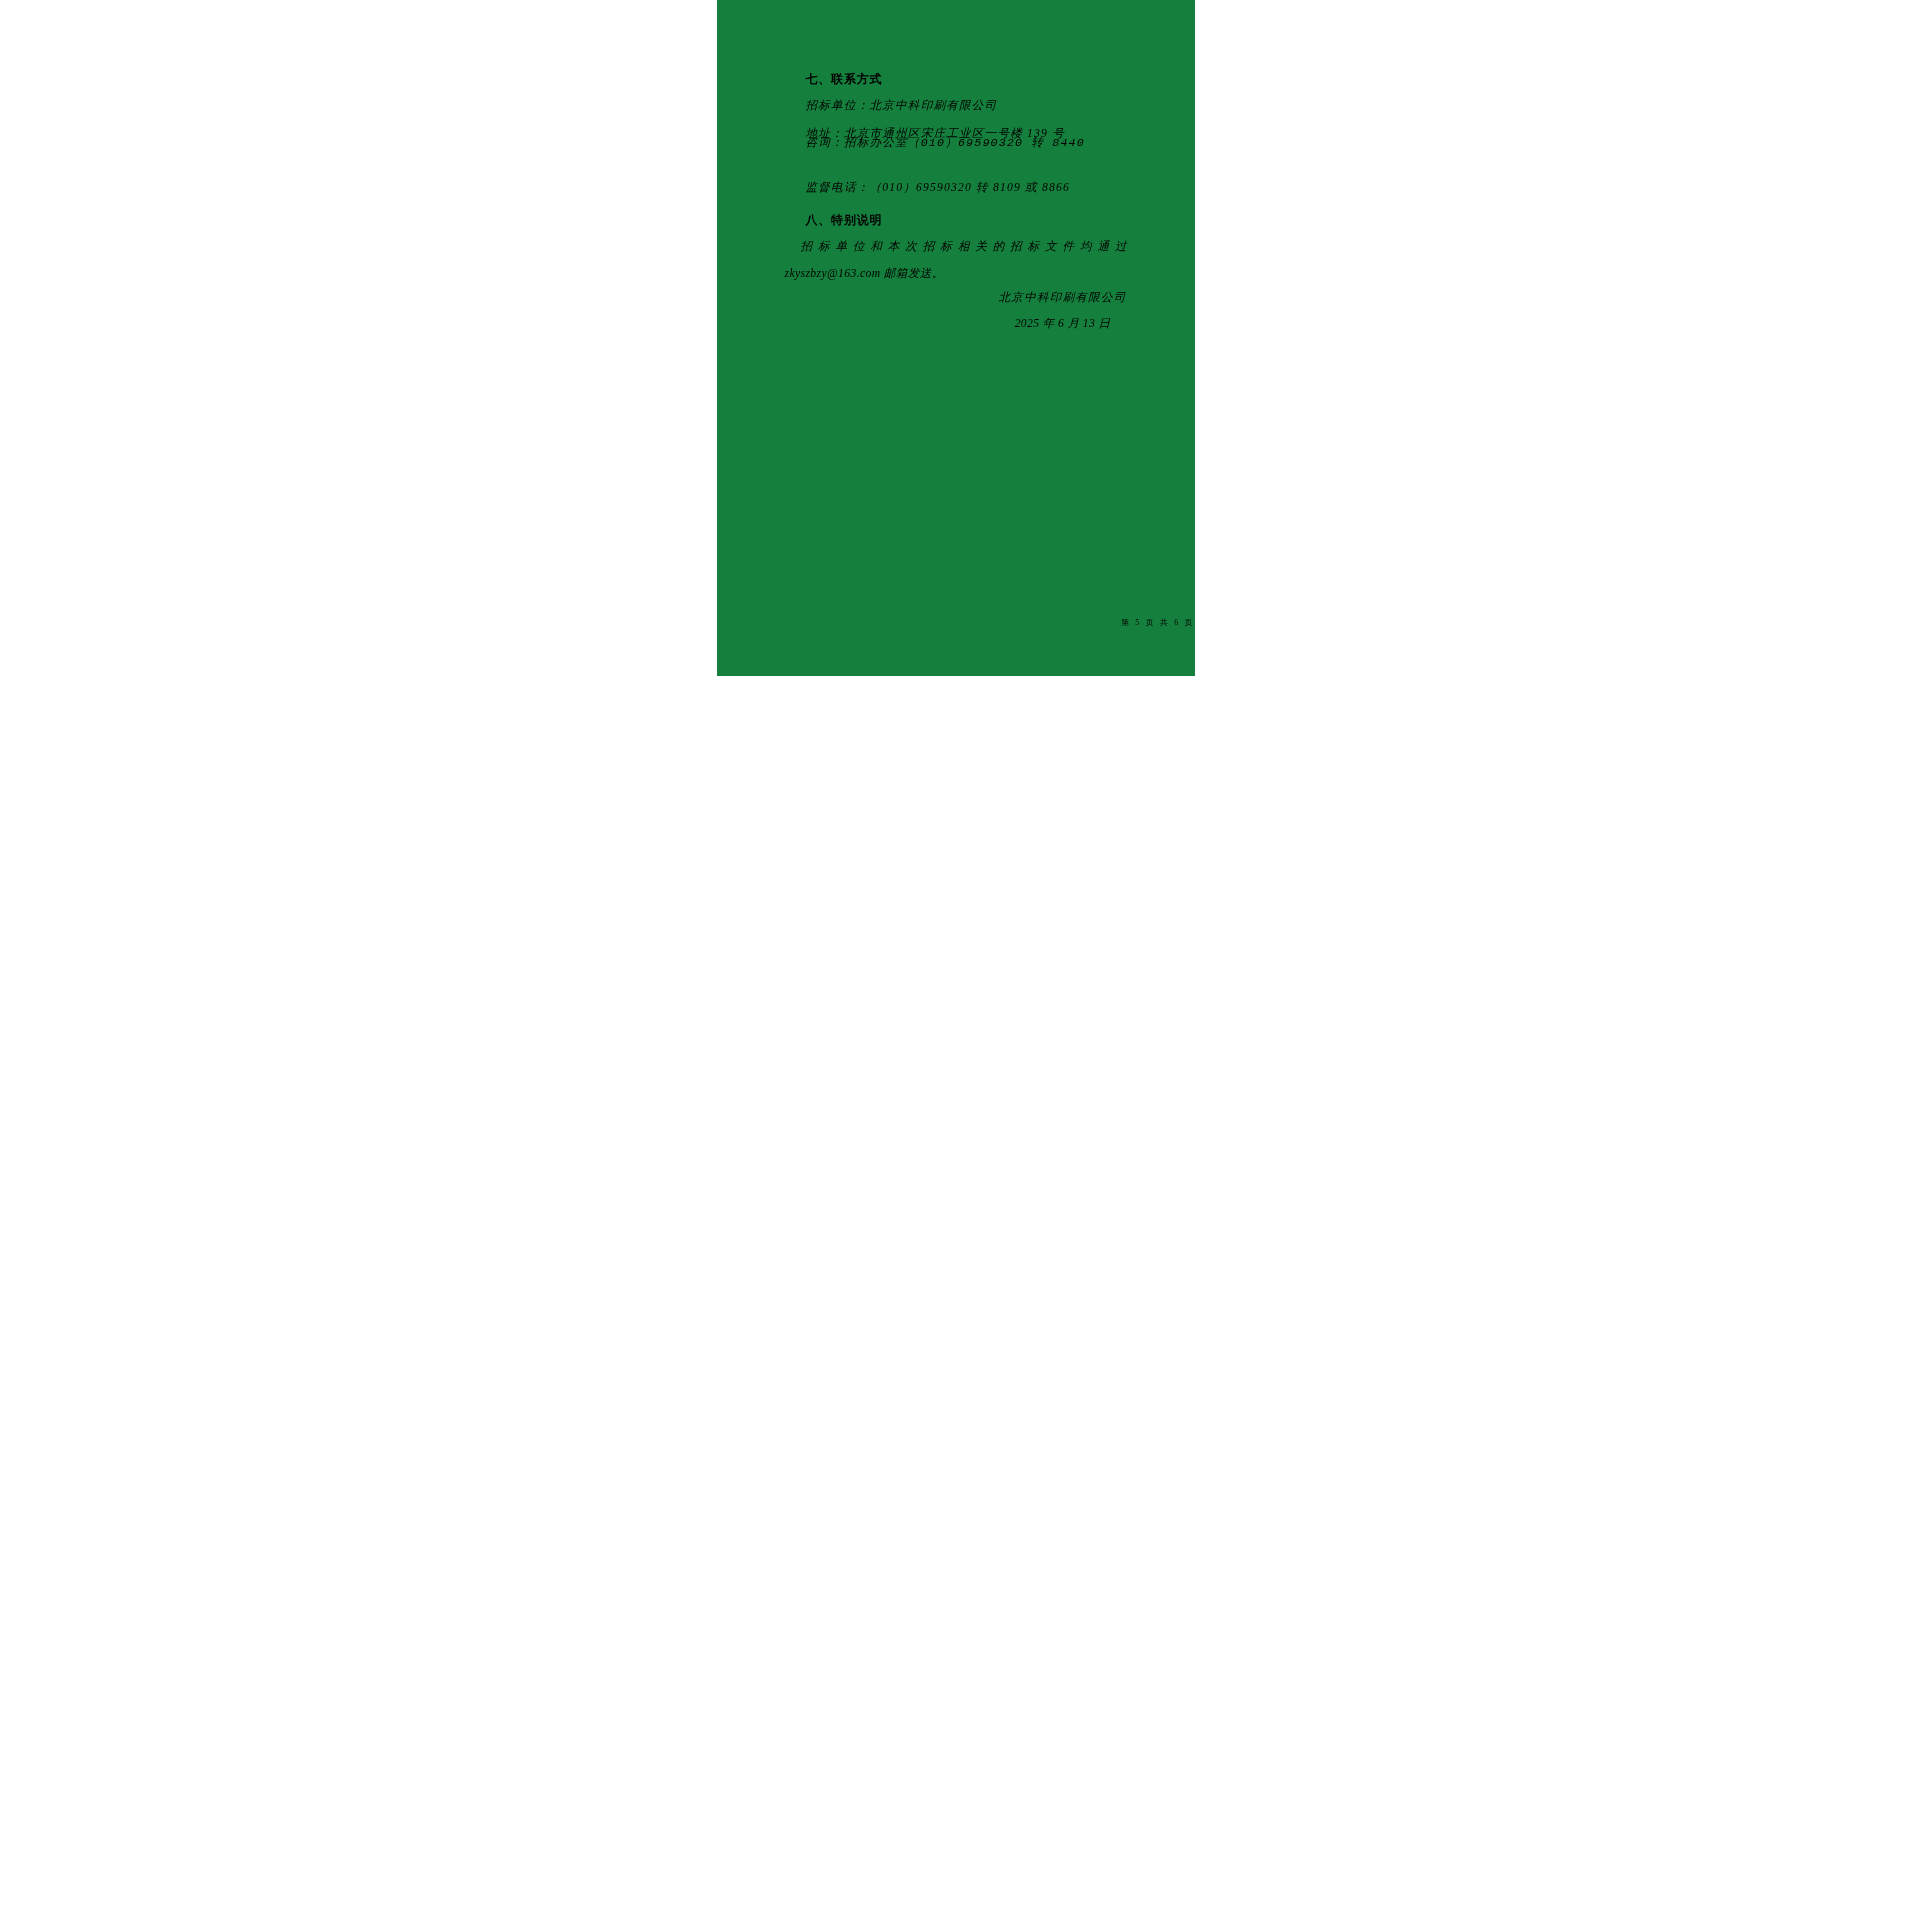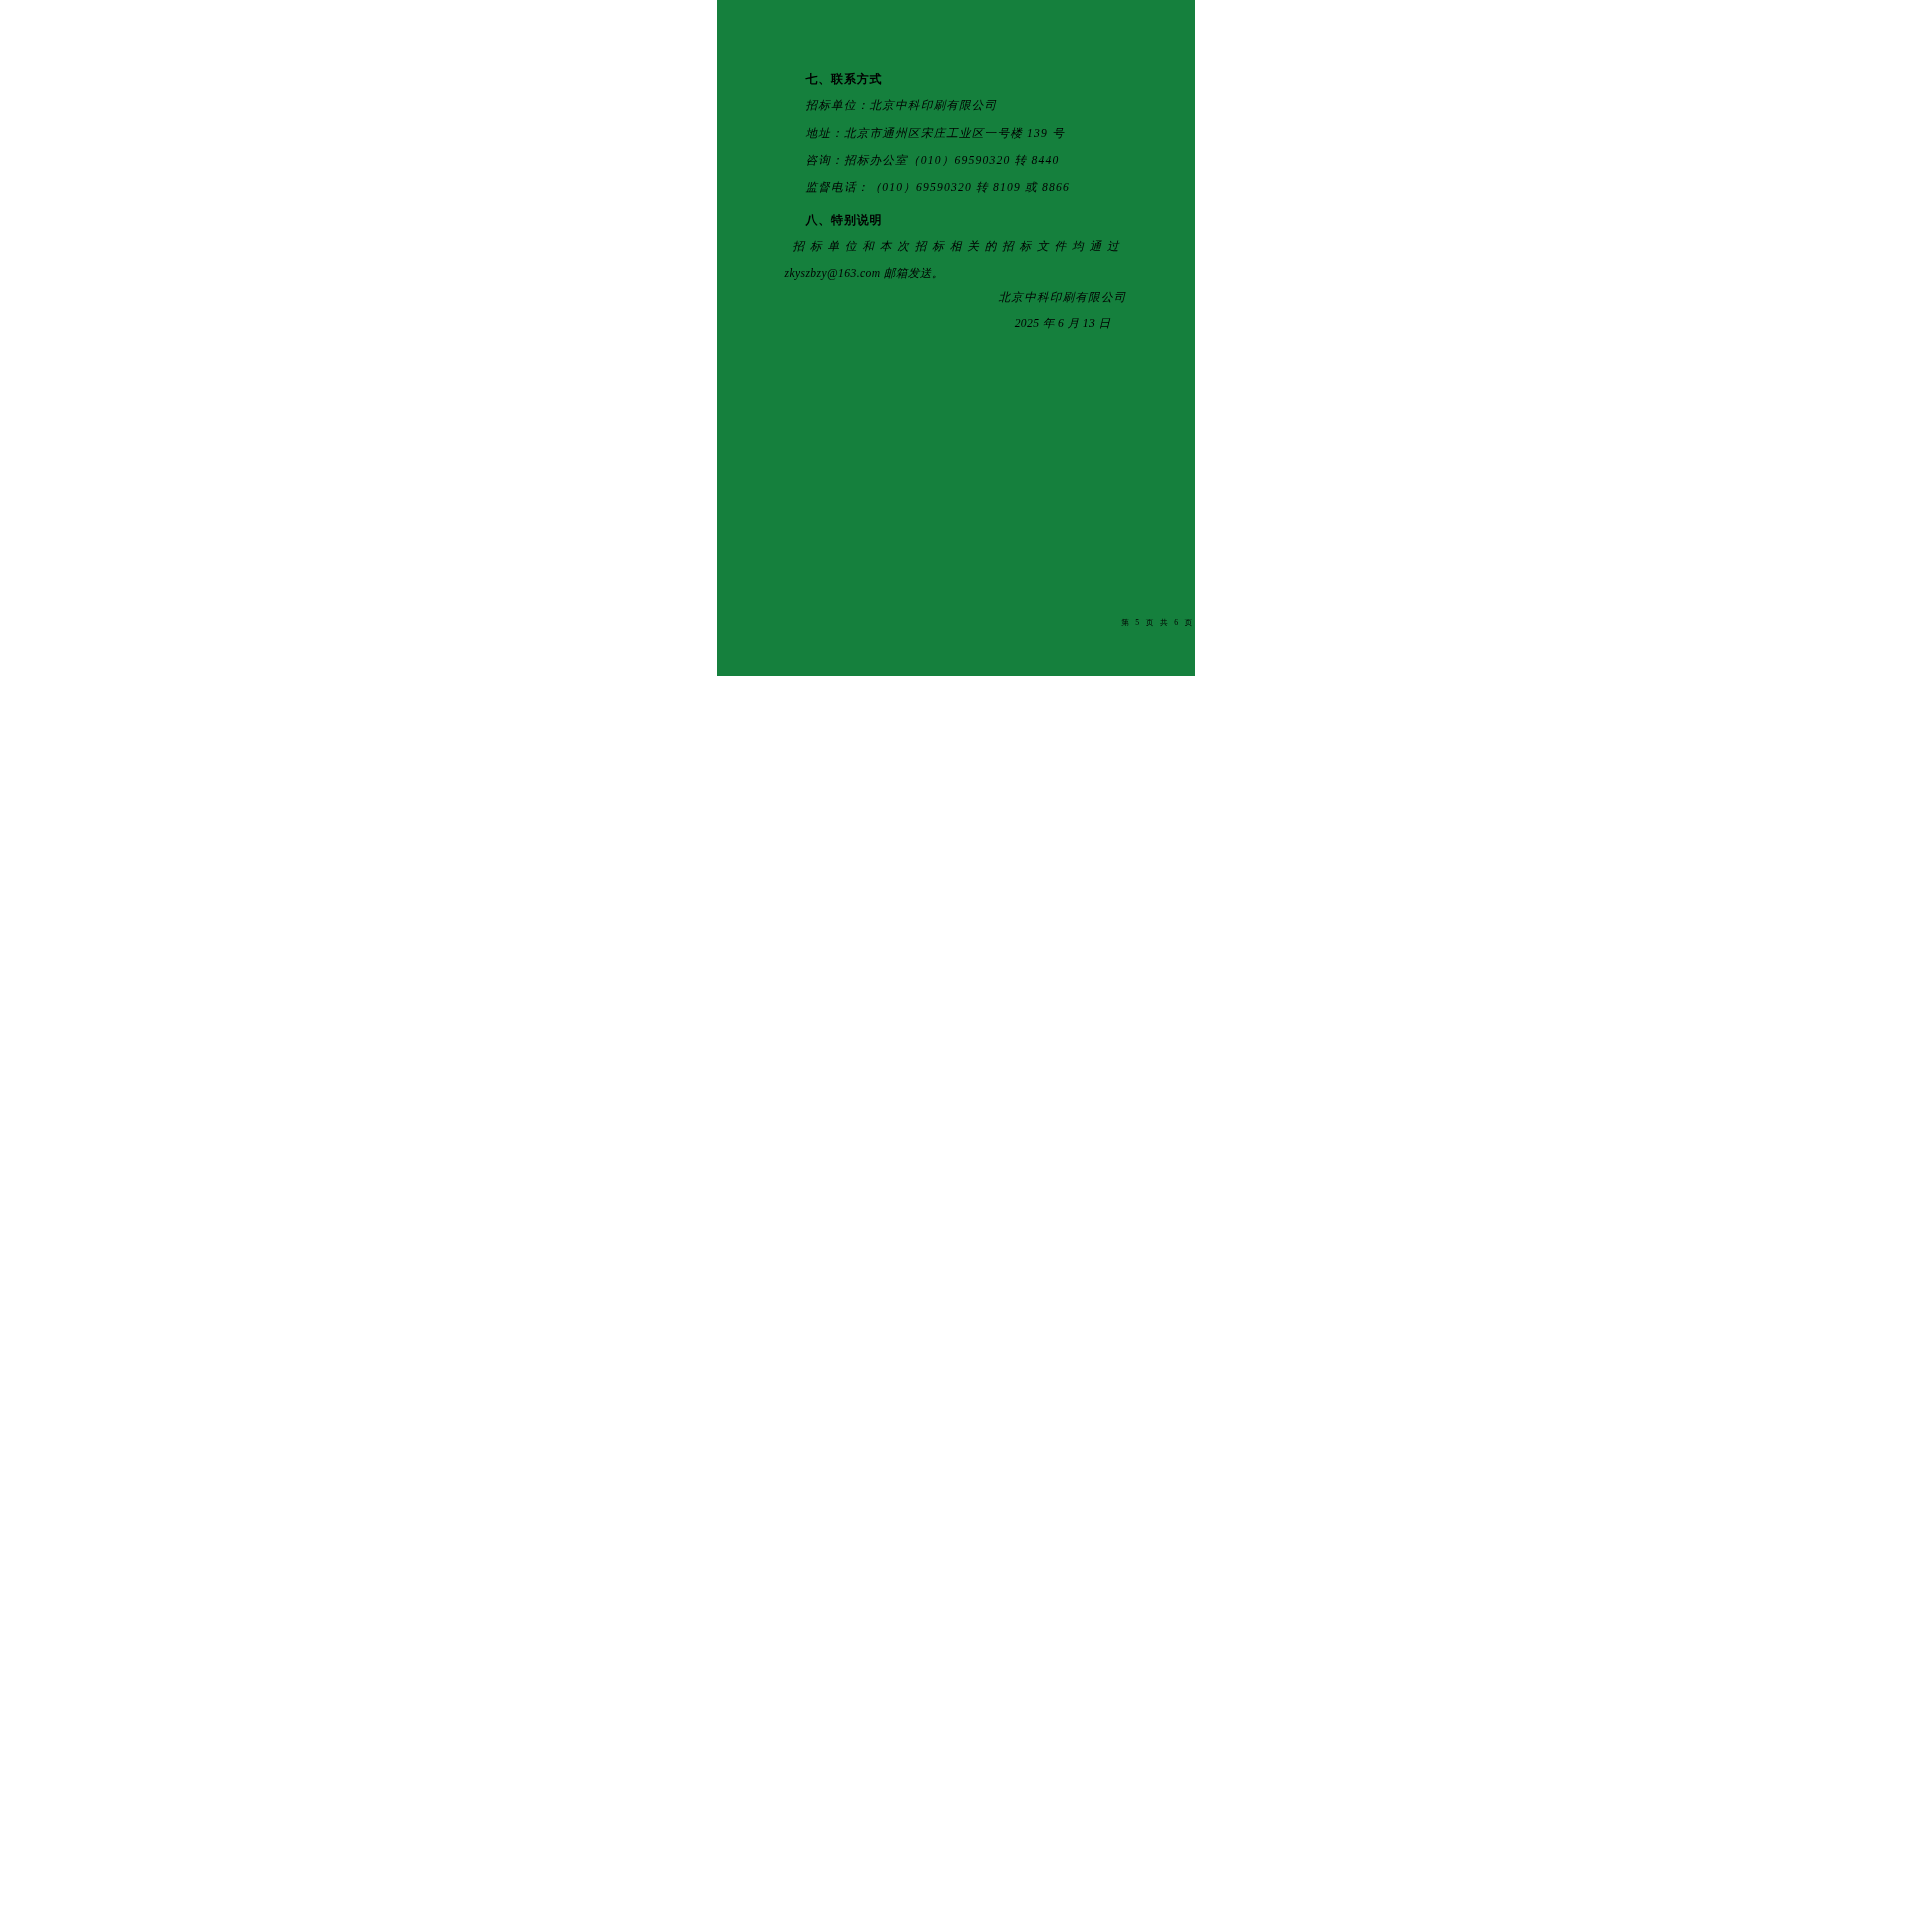--- a/index.html
+++ b/index.html
@@ -32,21 +32,21 @@
     position: absolute;
     font-family: "Liberation Serif", serif;
     font-style: italic;
     font-size: 11.6px;
     line-height: 1.25;
     letter-spacing: 1.2px;
     white-space: nowrap;
   }
   .contact-line { left: 89px; }
   .para-first {
-    left: 76px;
+    left: 84px;
     width: 326px;
     white-space: normal;
     letter-spacing: 0;
     text-align: justify;
     text-align-last: justify;
   }
   .para-cont { left: 68px; letter-spacing: 0.4px; }
   .signature { right: 68px; letter-spacing: 1.2px; }
   .date-line { right: 84px; letter-spacing: 0.4px; }
   .footer {
@@ -57,21 +57,21 @@
     text-align: right;
     font-family: "Liberation Serif", serif;
     font-size: 7.7px;
     letter-spacing: 2.3px;
     color: #000000;
   }
   
   #h7        { top: 62px; }
   #c-line-0  { top: 87px; }
   #c-line-1  { top: 115px; }
-  #c-line-2  { top: 142px; }
+  #c-line-2  { top: 124px; font-family: Liberation Mono, monospace; }
   #c-line-3  { top: 169px; }
   #h8        { top: 203px; }
   #p-line-1  { top: 228px; }
   #p-line-2  { top: 255px; }
   #sig-line  { top: 279px; }
   #date-line { top: 305px; }
 </style>
 </head>
 <body>
 

